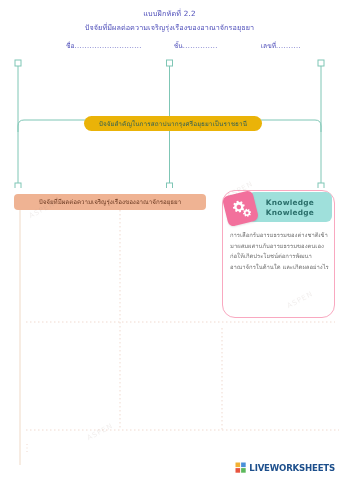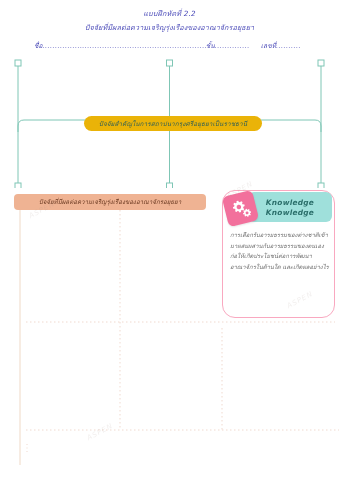--- a/index.html
+++ b/index.html
@@ -15,21 +15,20 @@
     font-family: "DejaVu Sans", "Liberation Sans", sans-serif;
     -webkit-font-smoothing: antialiased;
   }
 
   .page {
     position: absolute;
     inset: 0;
     width: 339px;
     height: 480px;
     background: #ffffff;
-    font-style: italic;
   }
 
   
   .header {
     position: absolute;
     top: 8px;
     left: 0;
     width: 339px;
     text-align: center;
   }
@@ -52,21 +51,21 @@
     position: absolute;
     top: 40px;
     left: 34px;
     width: 272px;
     display: flex;
     align-items: baseline;
     color: #4a4ab8;
     font-size: 6.6px;
     white-space: nowrap;
   }
-  .name-line .lbl { flex: 0 0 auto; }
+  .name-line .lbl { flex: 0 0 auto; margin-left: 32px; }
   .name-line .dots {
     flex: 1 1 auto;
     overflow: hidden;
     letter-spacing: 0.4px;
     font-size: 6.6px;
   }
   .name-line .dots.short { flex: 0 0 46px; }
   .name-line .dots.tiny  { flex: 0 0 30px; }
 
   
@@ -292,14 +291,23 @@
     </svg>
   </div>
 
   <div class="ki-text">การเลือกรับอารยธรรมของต่างชาติเข้ามาผสมผสานกับอารยธรรมของตนเองก่อให้เกิดประโยชน์ต่อการพัฒนาอาณาจักรในด้านใด และเกิดผลอย่างไร</div>
 
   <div class="wm" style="left:226px; top:186px;">ASPEN</div>
   <div class="wm" style="left:28px; top:206px;">ASPEN</div>
   <div class="wm" style="left:286px; top:296px;">ASPEN</div>
   <div class="wm" style="left:86px; top:428px;">ASPEN</div>
 
+  <div class="footer-logo">
+    <svg class="lw-mark" viewBox="0 0 12 12">
+      <rect x="0.5" y="0.5" width="4.6" height="4.6" fill="#f2b134"></rect>
+      <rect x="6.1" y="0.5" width="4.6" height="4.6" fill="#4a90d9"></rect>
+      <rect x="0.5" y="6.1" width="4.6" height="4.6" fill="#e8543f"></rect>
+      <rect x="6.1" y="6.1" width="4.6" height="4.6" fill="#5cb85c"></rect>
+    </svg>
+    <span class="lw-text">LIVEWORKSHEETS</span>
+  </div>
 
 </div>
 
 </body></html>

